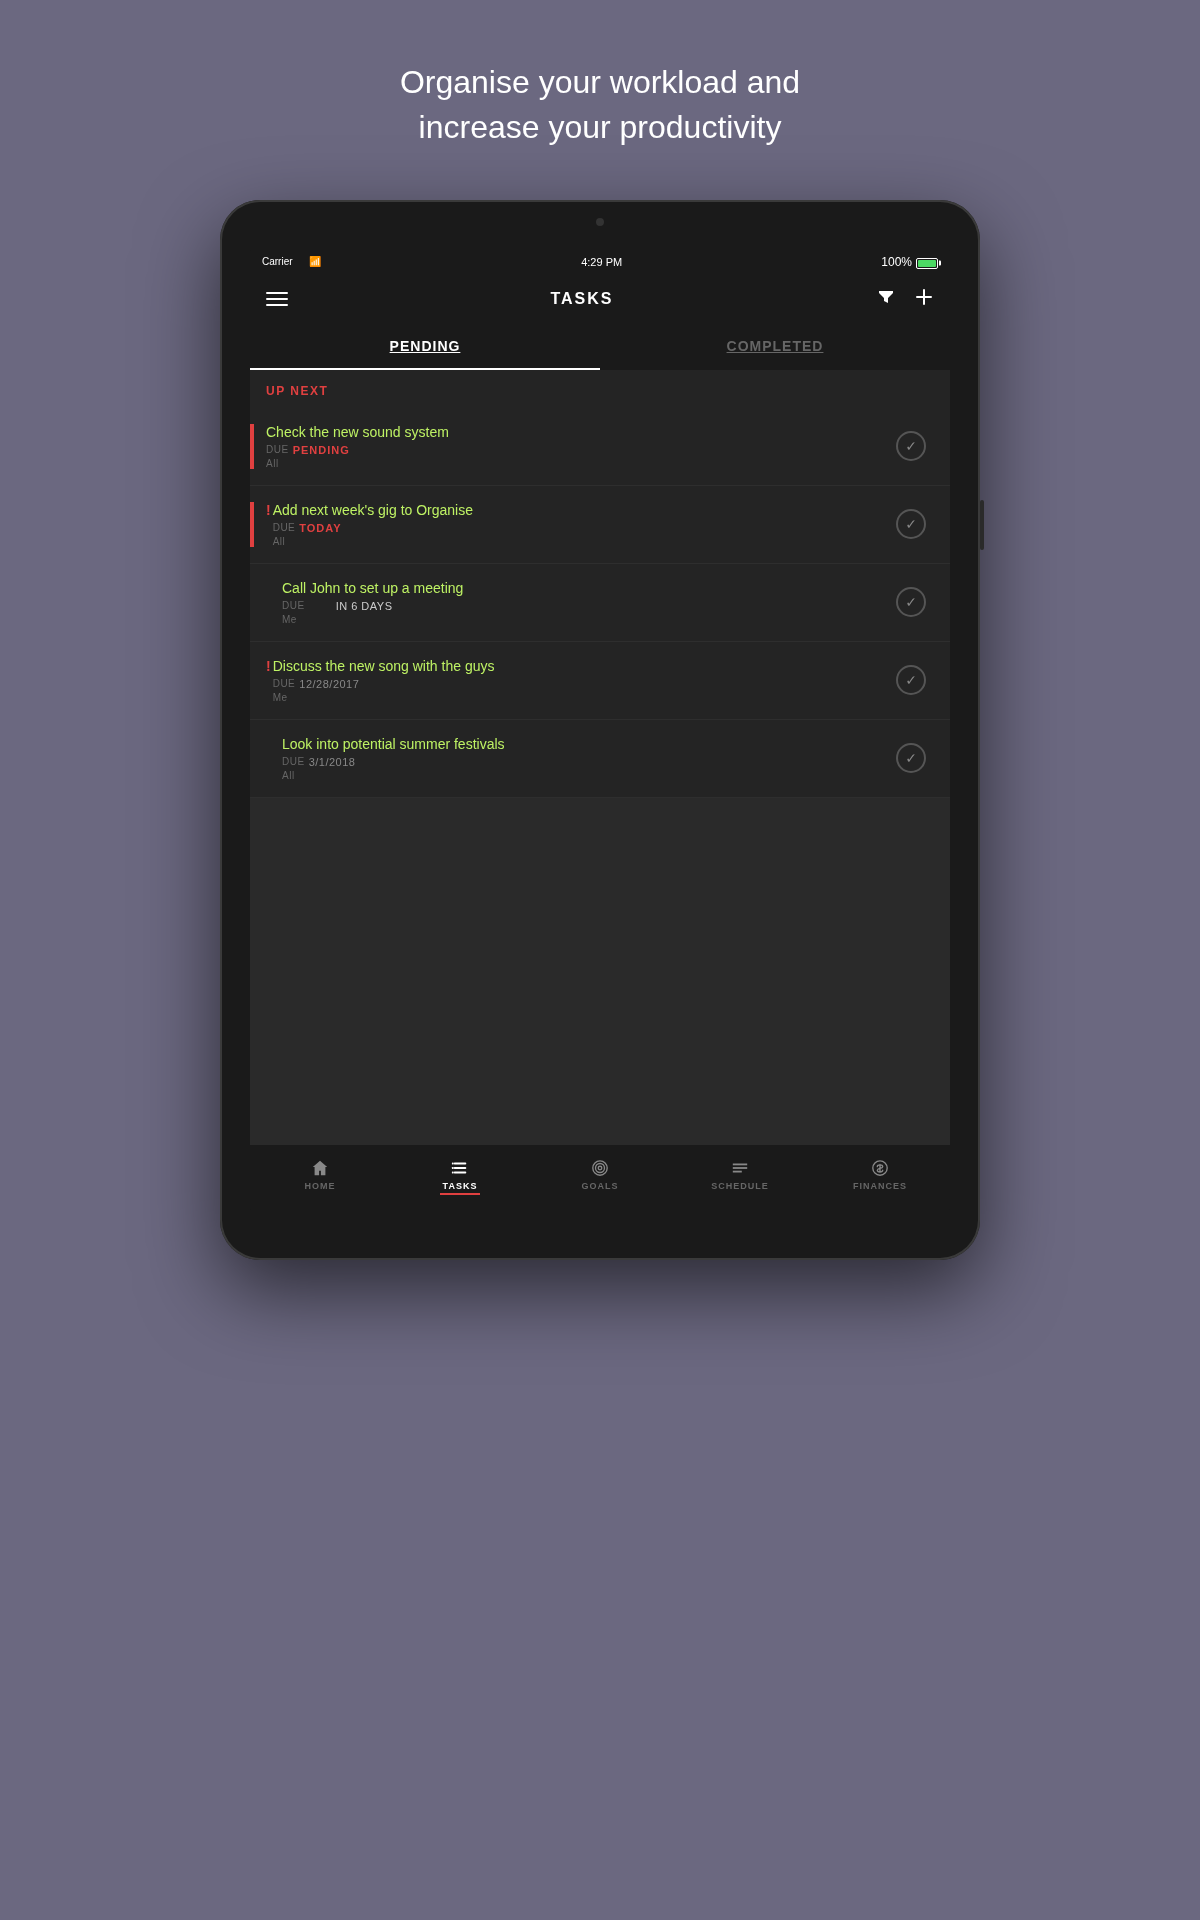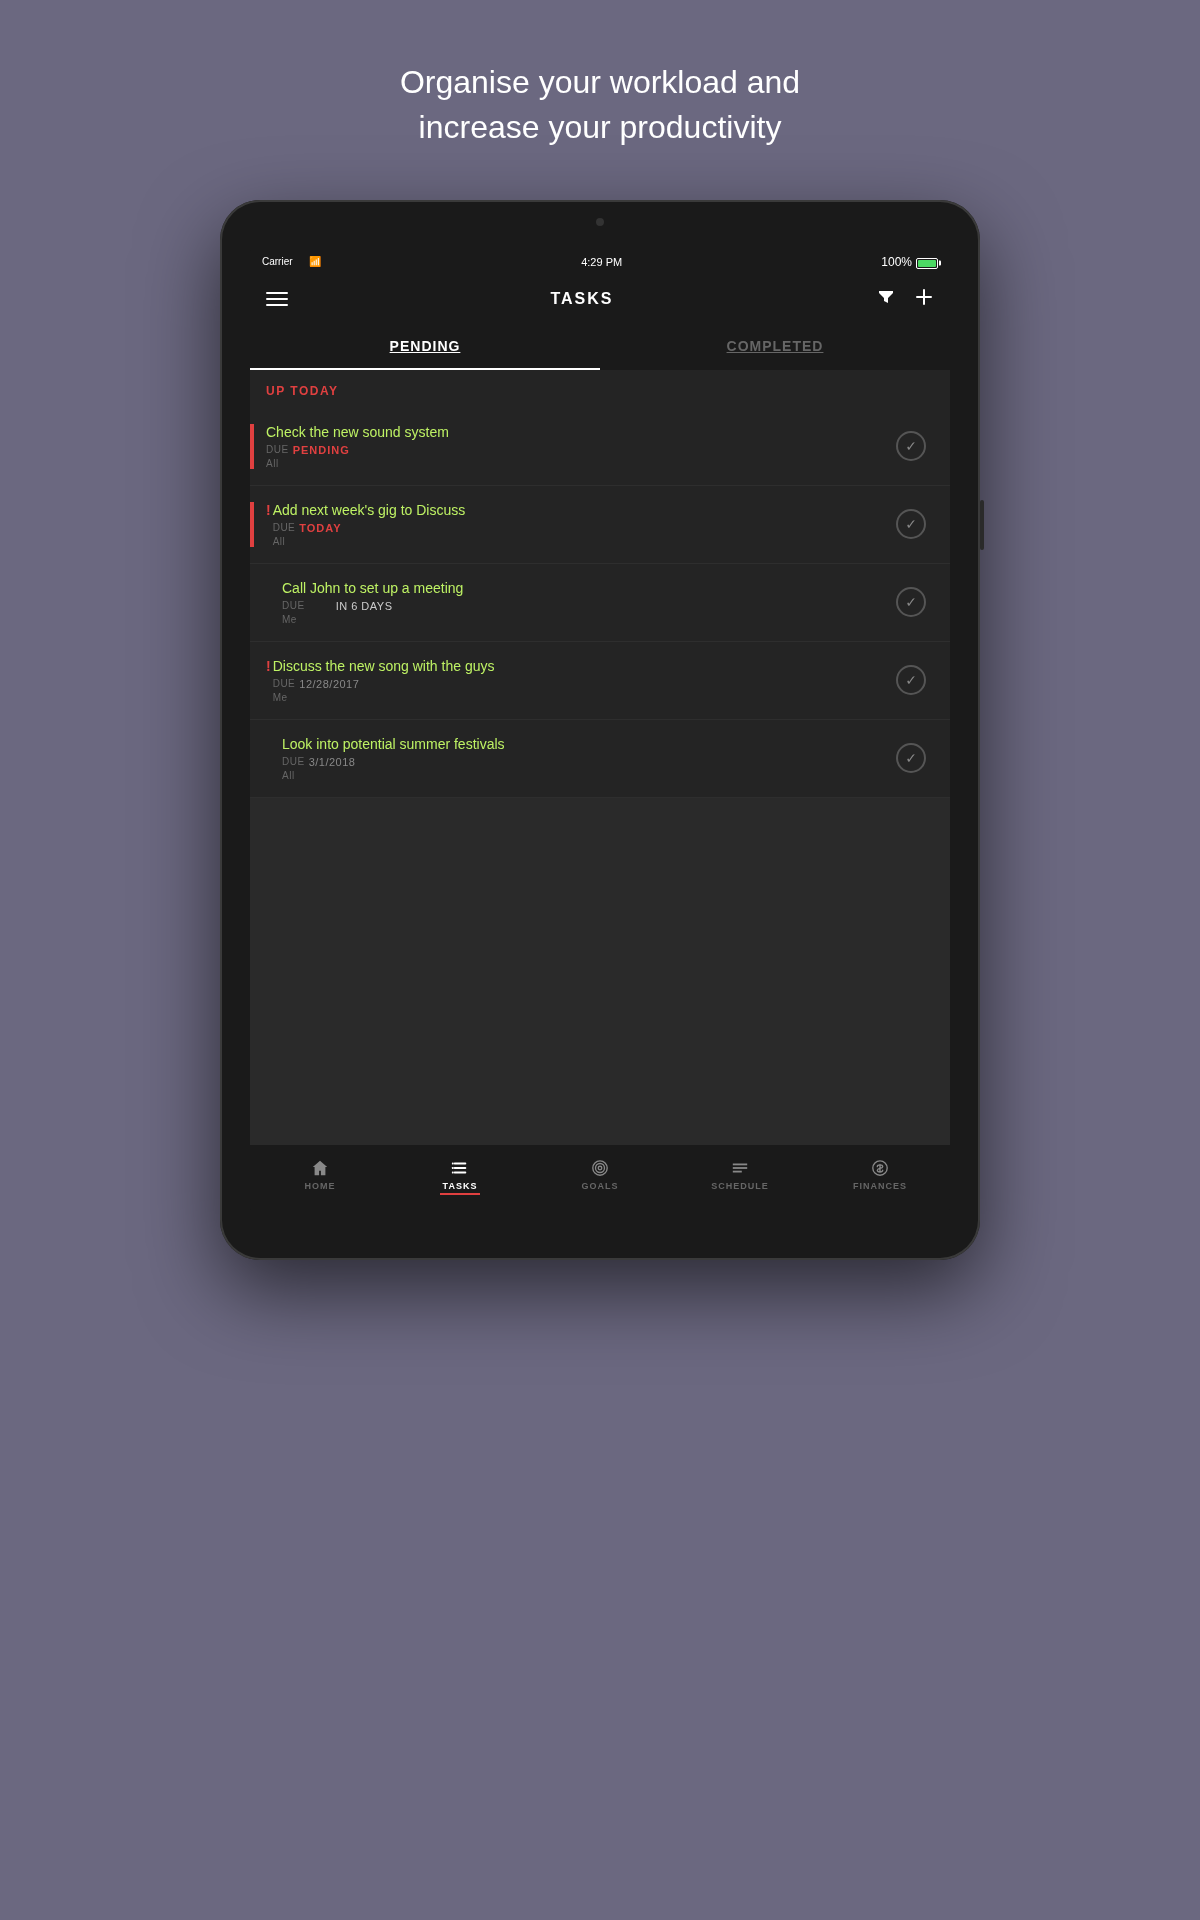--- a/index.html
+++ b/index.html
@@ -450,21 +450,21 @@
         <span>PENDING</span>
       </div>
       <div class="tab tab-inactive">
         <span>COMPLETED</span>
       </div>
     </div>
 
     <div class="content-area">
 
       <div class="section-header">
-        <div class="section-title">UP TODAY</div>
+        <div class="section-title">UP NEXT</div>
       </div>
 
       <div class="tasks-list">
 
         <div class="task-item">
           <div class="task-priority-bar priority-high"></div>
           <div class="task-content">
             <div class="task-name">Check the new sound system</div>
             <div class="task-meta">
               <span class="task-due-label">DUE</span>
@@ -475,21 +475,21 @@
           <div class="check-circle">
             <span class="check-icon">✓</span>
           </div>
         </div>
 
         <div class="task-item">
           <div class="task-priority-bar priority-high"></div>
           <div style="display:flex;align-items:flex-start;flex:1;">
             <span class="task-exclamation">!</span>
             <div class="task-content">
-              <div class="task-name">Add next week's gig to Discuss</div>
+              <div class="task-name">Add next week's gig to Organise</div>
               <div class="task-meta">
                 <span class="task-due-label">DUE</span>
                 <span class="task-due-today">TODAY</span>
               </div>
               <div class="assignee-tag" style="text-align:left;color:#666;font-size:10px;margin-top:2px;">All</div>
             </div>
           </div>
           <div class="check-circle">
             <span class="check-icon">✓</span>
           </div>

